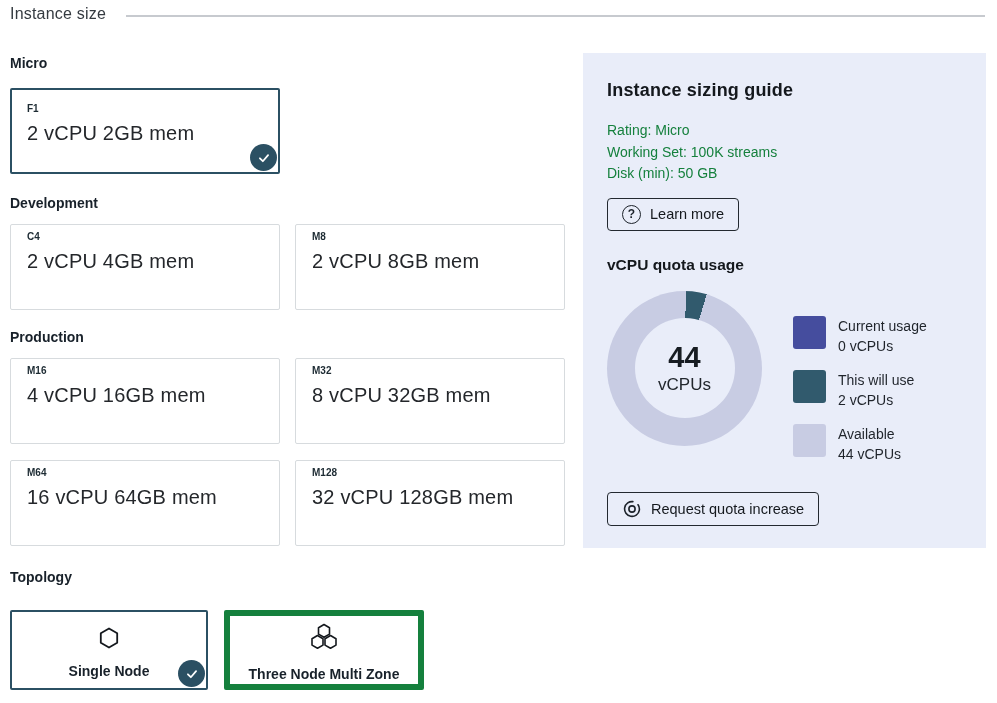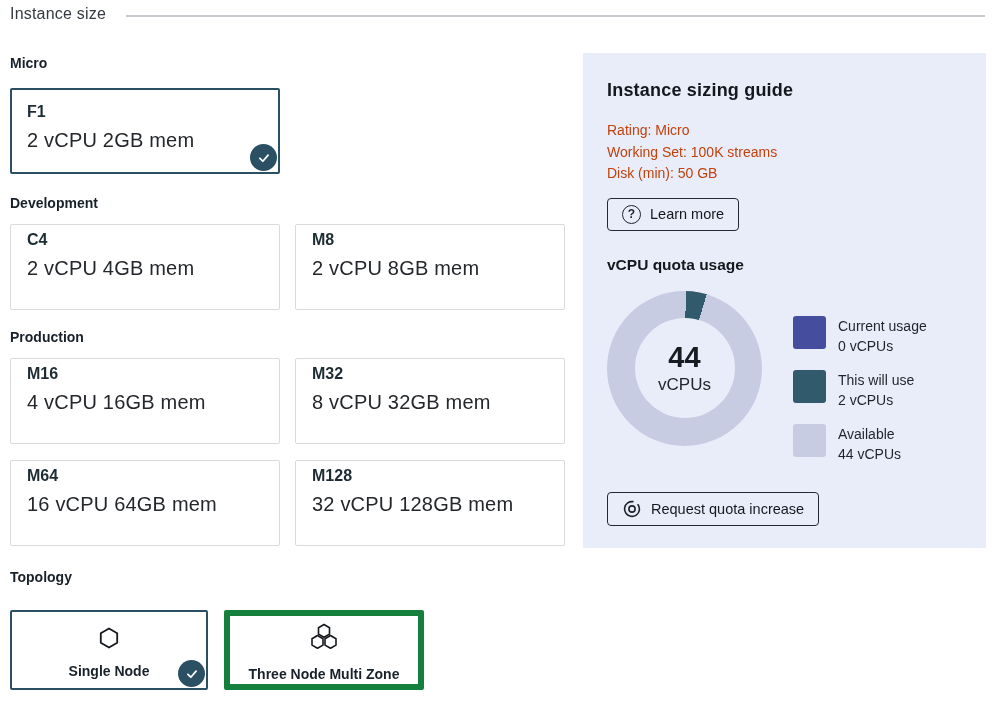--- a/index.html
+++ b/index.html
@@ -13,42 +13,42 @@
   .header-rule { flex:1; border-top:2px solid #c7cacf; margin-top:3px; }
 
   
   .left-col { position:absolute; left:10px; top:55px; width:556px; }
   .group-label { font-size:14px; font-weight:700; color:#18212a; }
   .grid { display:grid; grid-template-columns:270px 270px; column-gap:15px; row-gap:16px; }
 
   .size-card { position:relative; overflow:hidden; height:86px; background:#fff;
     border:1px solid #d7dbde; border-radius:2px; padding:6px 16px; cursor:pointer; }
   .size-card.selected { border:2px solid #2b5063; padding:13px 15px; }
-  .card-tier { font-size:16px; font-weight:700; color:#1d2b33; margin-bottom:8px; }
+  .card-tier { font-size:10px; font-weight:700; color:#1d2b33; margin-bottom:8px; }
   .card-spec { font-size:20px; color:#24272b; letter-spacing:.2px; }
 
   .check-badge { position:absolute; right:1px; bottom:1px; width:27px; height:27px;
     border-radius:50%; background:#2b5063; display:flex; align-items:center; justify-content:center; }
   .check-badge svg { width:14px; height:14px; }
 
   
   .topo-grid { display:flex; gap:16px; }
   .topo-card { position:relative; overflow:hidden; height:80px; background:#fff;
     border:6px solid #15803d; border-radius:2px; cursor:pointer;
     display:flex; flex-direction:column; align-items:center; justify-content:center; gap:9px; padding-top:4px; }
   .topo-card.selected { border:2px solid #2b5063; }
   .topo-card.w1 { width:198px; }
   .topo-card.w2 { width:200px; }
   .topo-label { font-size:14px; font-weight:700; color:#18212a; }
 
   
   .guide-panel { position:absolute; left:583px; top:53px; width:403px; height:495px;
     background:#e9edf9; padding:27px 24px; }
   .guide-title { font-size:18px; font-weight:700; color:#14181d; margin-bottom:19px; letter-spacing:.2px; }
-  .guide-line { font-size:14px; color:#c2410c; line-height:21.5px; }
+  .guide-line { font-size:14px; color:#15803d; line-height:21.5px; }
 
   .btn { display:inline-flex; align-items:center; gap:9px; background:transparent;
     border:1px solid #232930; border-radius:4px; padding:6px 14px; font-family:inherit;
     font-size:14.5px; color:#15191e; cursor:pointer; }
   .learn-more-btn { margin-top:13px; height:33px; }
   .request-btn { margin-top:28px; height:34px; }
   .q-icon { width:19px; height:19px; border:1.5px solid #1d232b; border-radius:50%;
     display:inline-flex; align-items:center; justify-content:center; font-size:12px; font-weight:700; color:#1d232b; }
 
   .quota-title { margin-top:25px; font-size:15.5px; font-weight:700; color:#14181d; }

